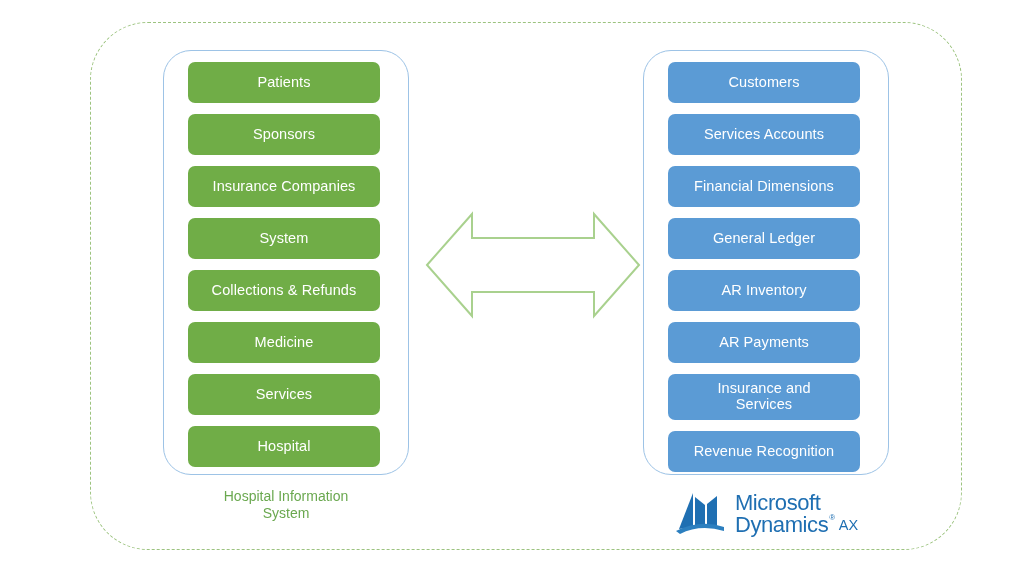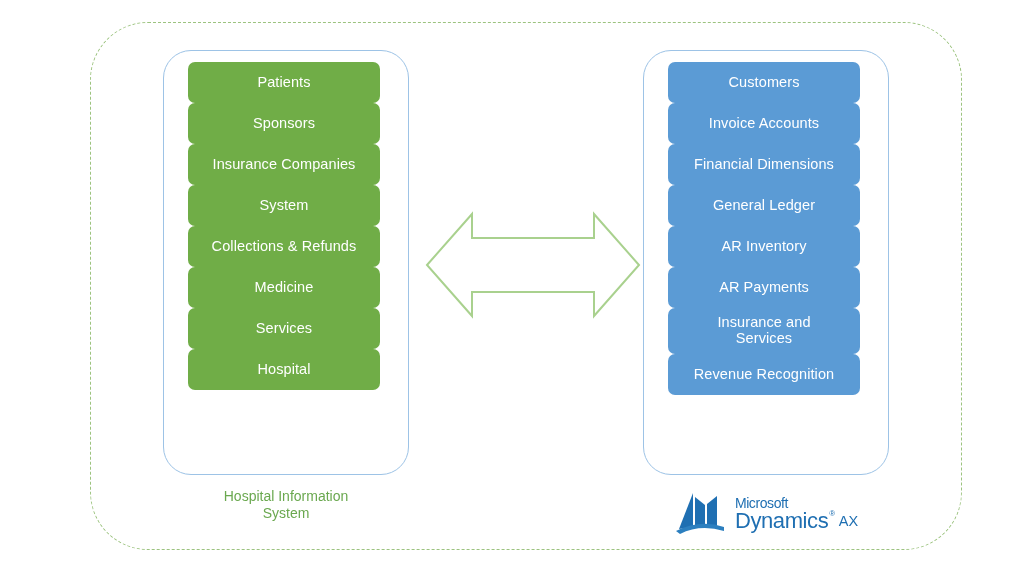--- a/index.html
+++ b/index.html
@@ -46,20 +46,21 @@
   .group-panel.left  { left: 163px; top: 50px; width: 246px; height: 425px; }
   .group-panel.right { left: 643px; top: 50px; width: 246px; height: 425px; }
 
   
   .item-stack {
     position: absolute;
     top: 62px;
     width: 192px;
     display: flex;
     flex-direction: column;
+    gap: 11px;
   }
   .item-stack.left  { left: 188px; }
   .item-stack.right { left: 668px; }
 
   .item-box {
     box-sizing: border-box;
     height: 41px;
     border-radius: 7px;
     display: flex;
     align-items: center;
@@ -117,21 +118,21 @@
     height: 46px;
     flex: none;
   }
   .logo-text {
     display: flex;
     flex-direction: column;
     justify-content: center;
     line-height: 1.0;
   }
   .logo-line1 {
-    font-size: 14px;
+    font-size: 22px;
     color: #1F6FB2;
     letter-spacing: -0.4px;
   }
   .logo-line2 {
     font-size: 22px;
     color: #1F6FB2;
     letter-spacing: -0.4px;
     display: flex;
     align-items: center;
     gap: 1px;
@@ -174,21 +175,21 @@
 System</div>
 
   <svg class="center-arrow" viewBox="0 0 218 110">
     <polygon points="3,55 48,4 48,28 170,28 170,4 215,55 170,106 170,82 48,82 48,106" fill="#FFFFFF" stroke="#A9D18E" stroke-width="2" stroke-linejoin="miter"></polygon>
   </svg>
 
   <div class="group-panel right"></div>
 
   <div class="item-stack right">
     <div class="item-box blue">Customers</div>
-    <div class="item-box blue">Invoice Accounts</div>
+    <div class="item-box blue">Services Accounts</div>
     <div class="item-box blue">Financial Dimensions</div>
     <div class="item-box blue">General Ledger</div>
     <div class="item-box blue">AR Inventory</div>
     <div class="item-box blue">AR Payments</div>
     <div class="item-box blue tall">Insurance and
 Services</div>
     <div class="item-box blue">Revenue Recognition</div>
   </div>
 
   <div class="logo-wrap">

